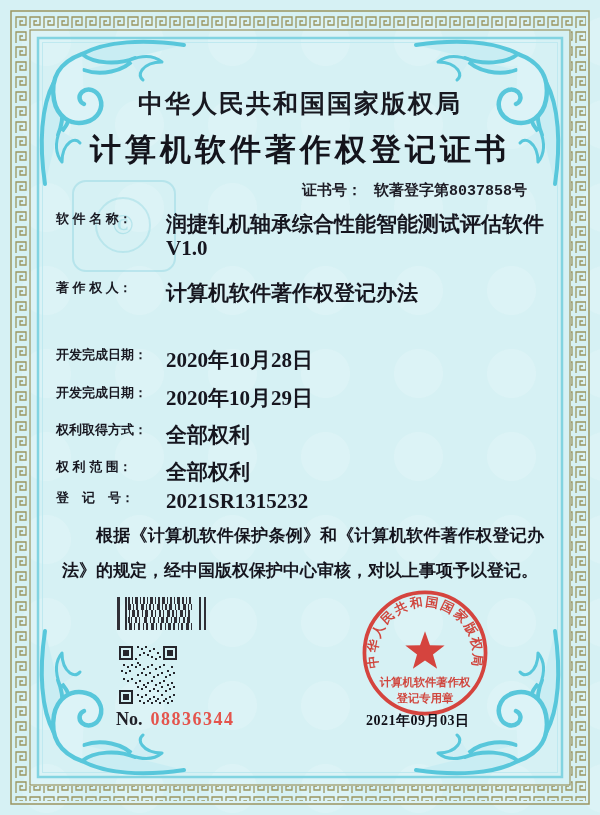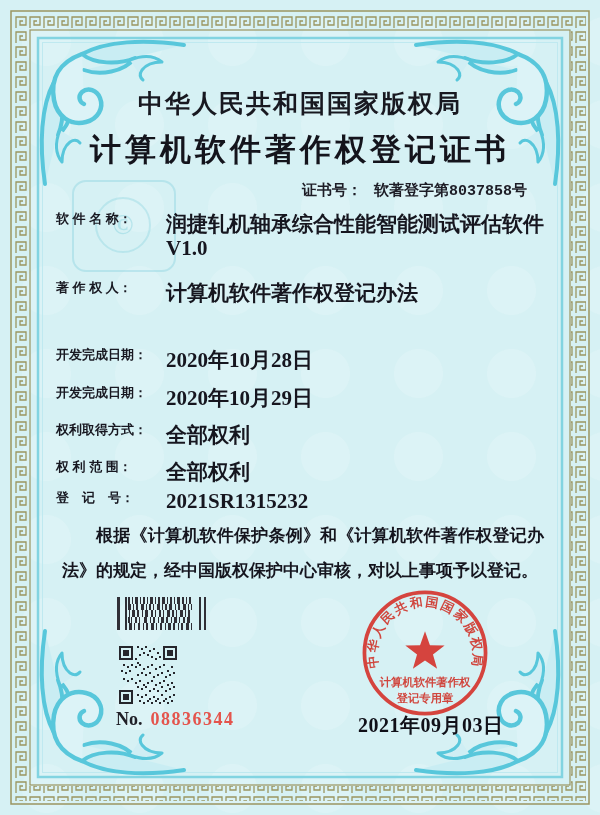--- a/index.html
+++ b/index.html
@@ -41,21 +41,21 @@
     position:absolute;left:166px;
     font-size:21px;font-weight:700;color:#16161f;white-space:pre;
   }
   .statement{
     left:62px;top:518px;width:482px;
     font-size:17px;font-weight:700;line-height:35px;text-indent:2em;
     color:#15151e;text-align:justify;
   }
   .serial{left:100px;top:709px;font-size:18px;font-weight:700;color:#202028;margin-left:16px;}
   .serial .num{color:#e4544c;letter-spacing:1.5px;margin-left:8px;font-weight:700;}
-  .issue-date{left:358px;top:712px;font-size:20px;font-weight:700;color:#101018;letter-spacing:.5px;}
+  .issue-date{left:366px;top:712px;font-size:14px;font-weight:700;color:#101018;letter-spacing:.5px;}
   .watermark{
     left:72px;top:180px;width:100px;height:88px;
     border:2px solid rgba(110,200,216,.30);border-radius:14px;
   }
   .watermark .wm-circle{
     position:absolute;left:21px;top:15px;width:52px;height:52px;border-radius:50%;
     border:2px solid rgba(110,200,216,.28);
     color:rgba(110,200,216,.35);font-size:28px;font-weight:700;
     display:flex;align-items:center;justify-content:center;
   }

